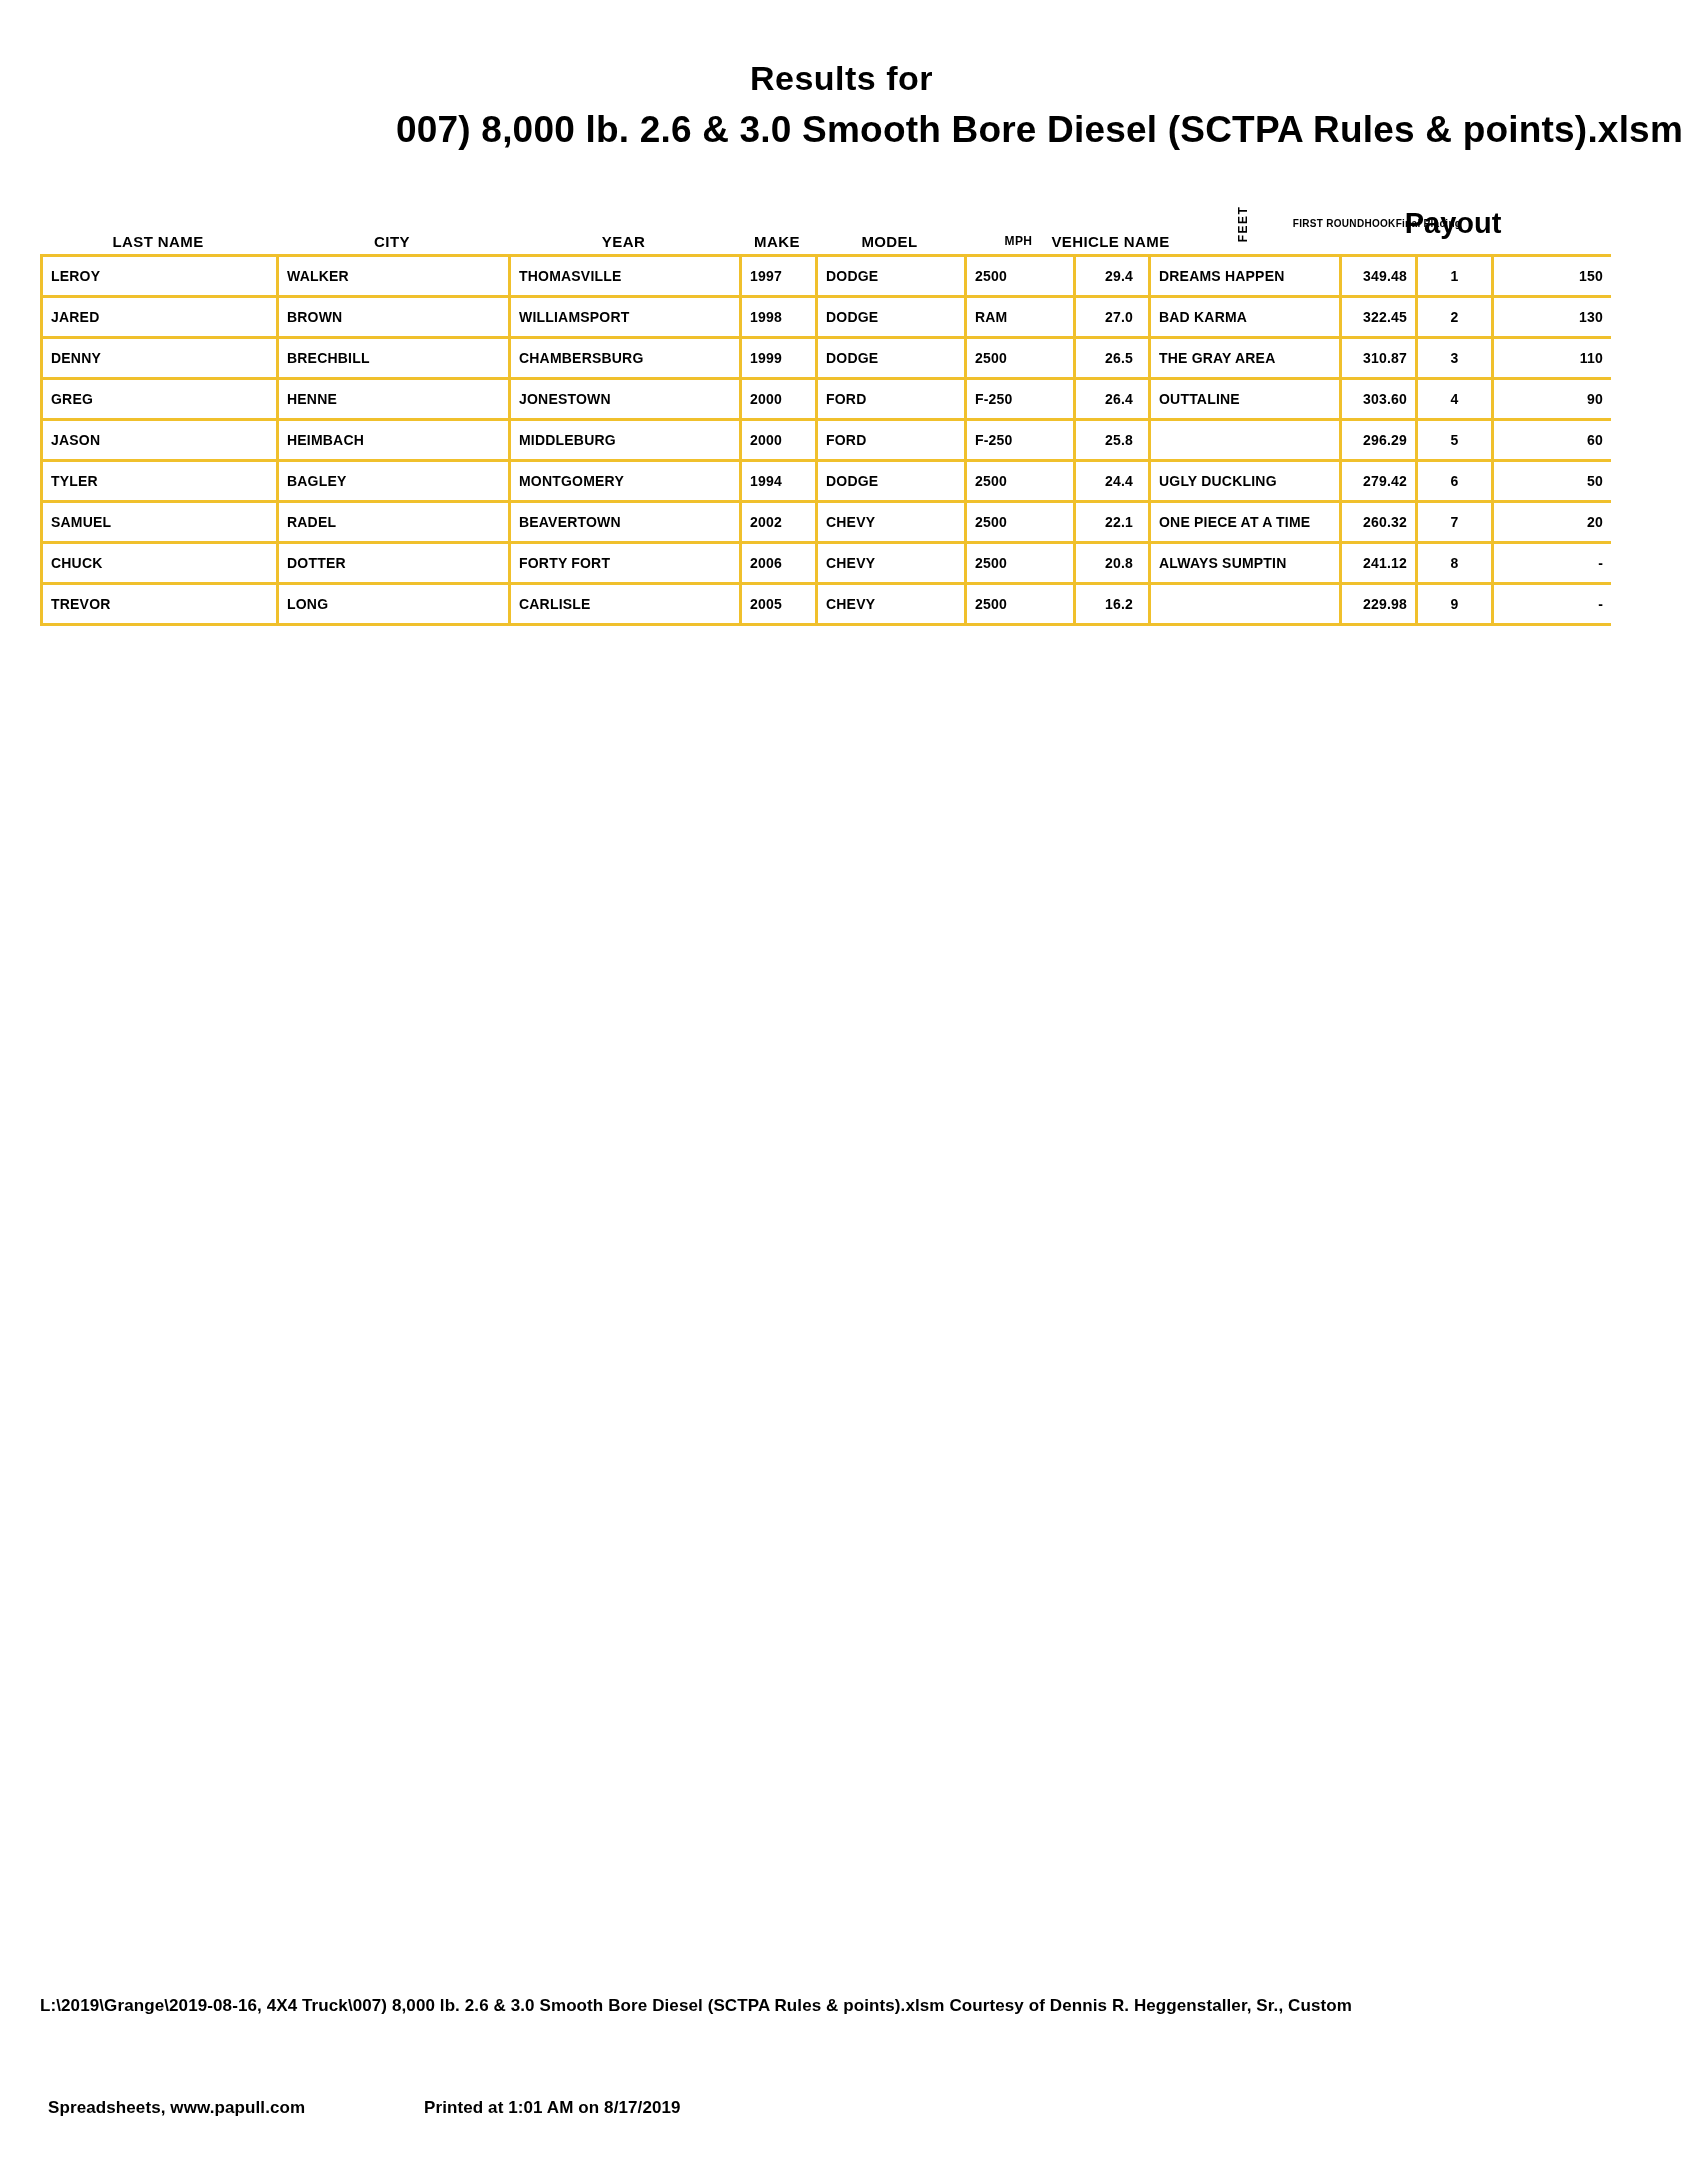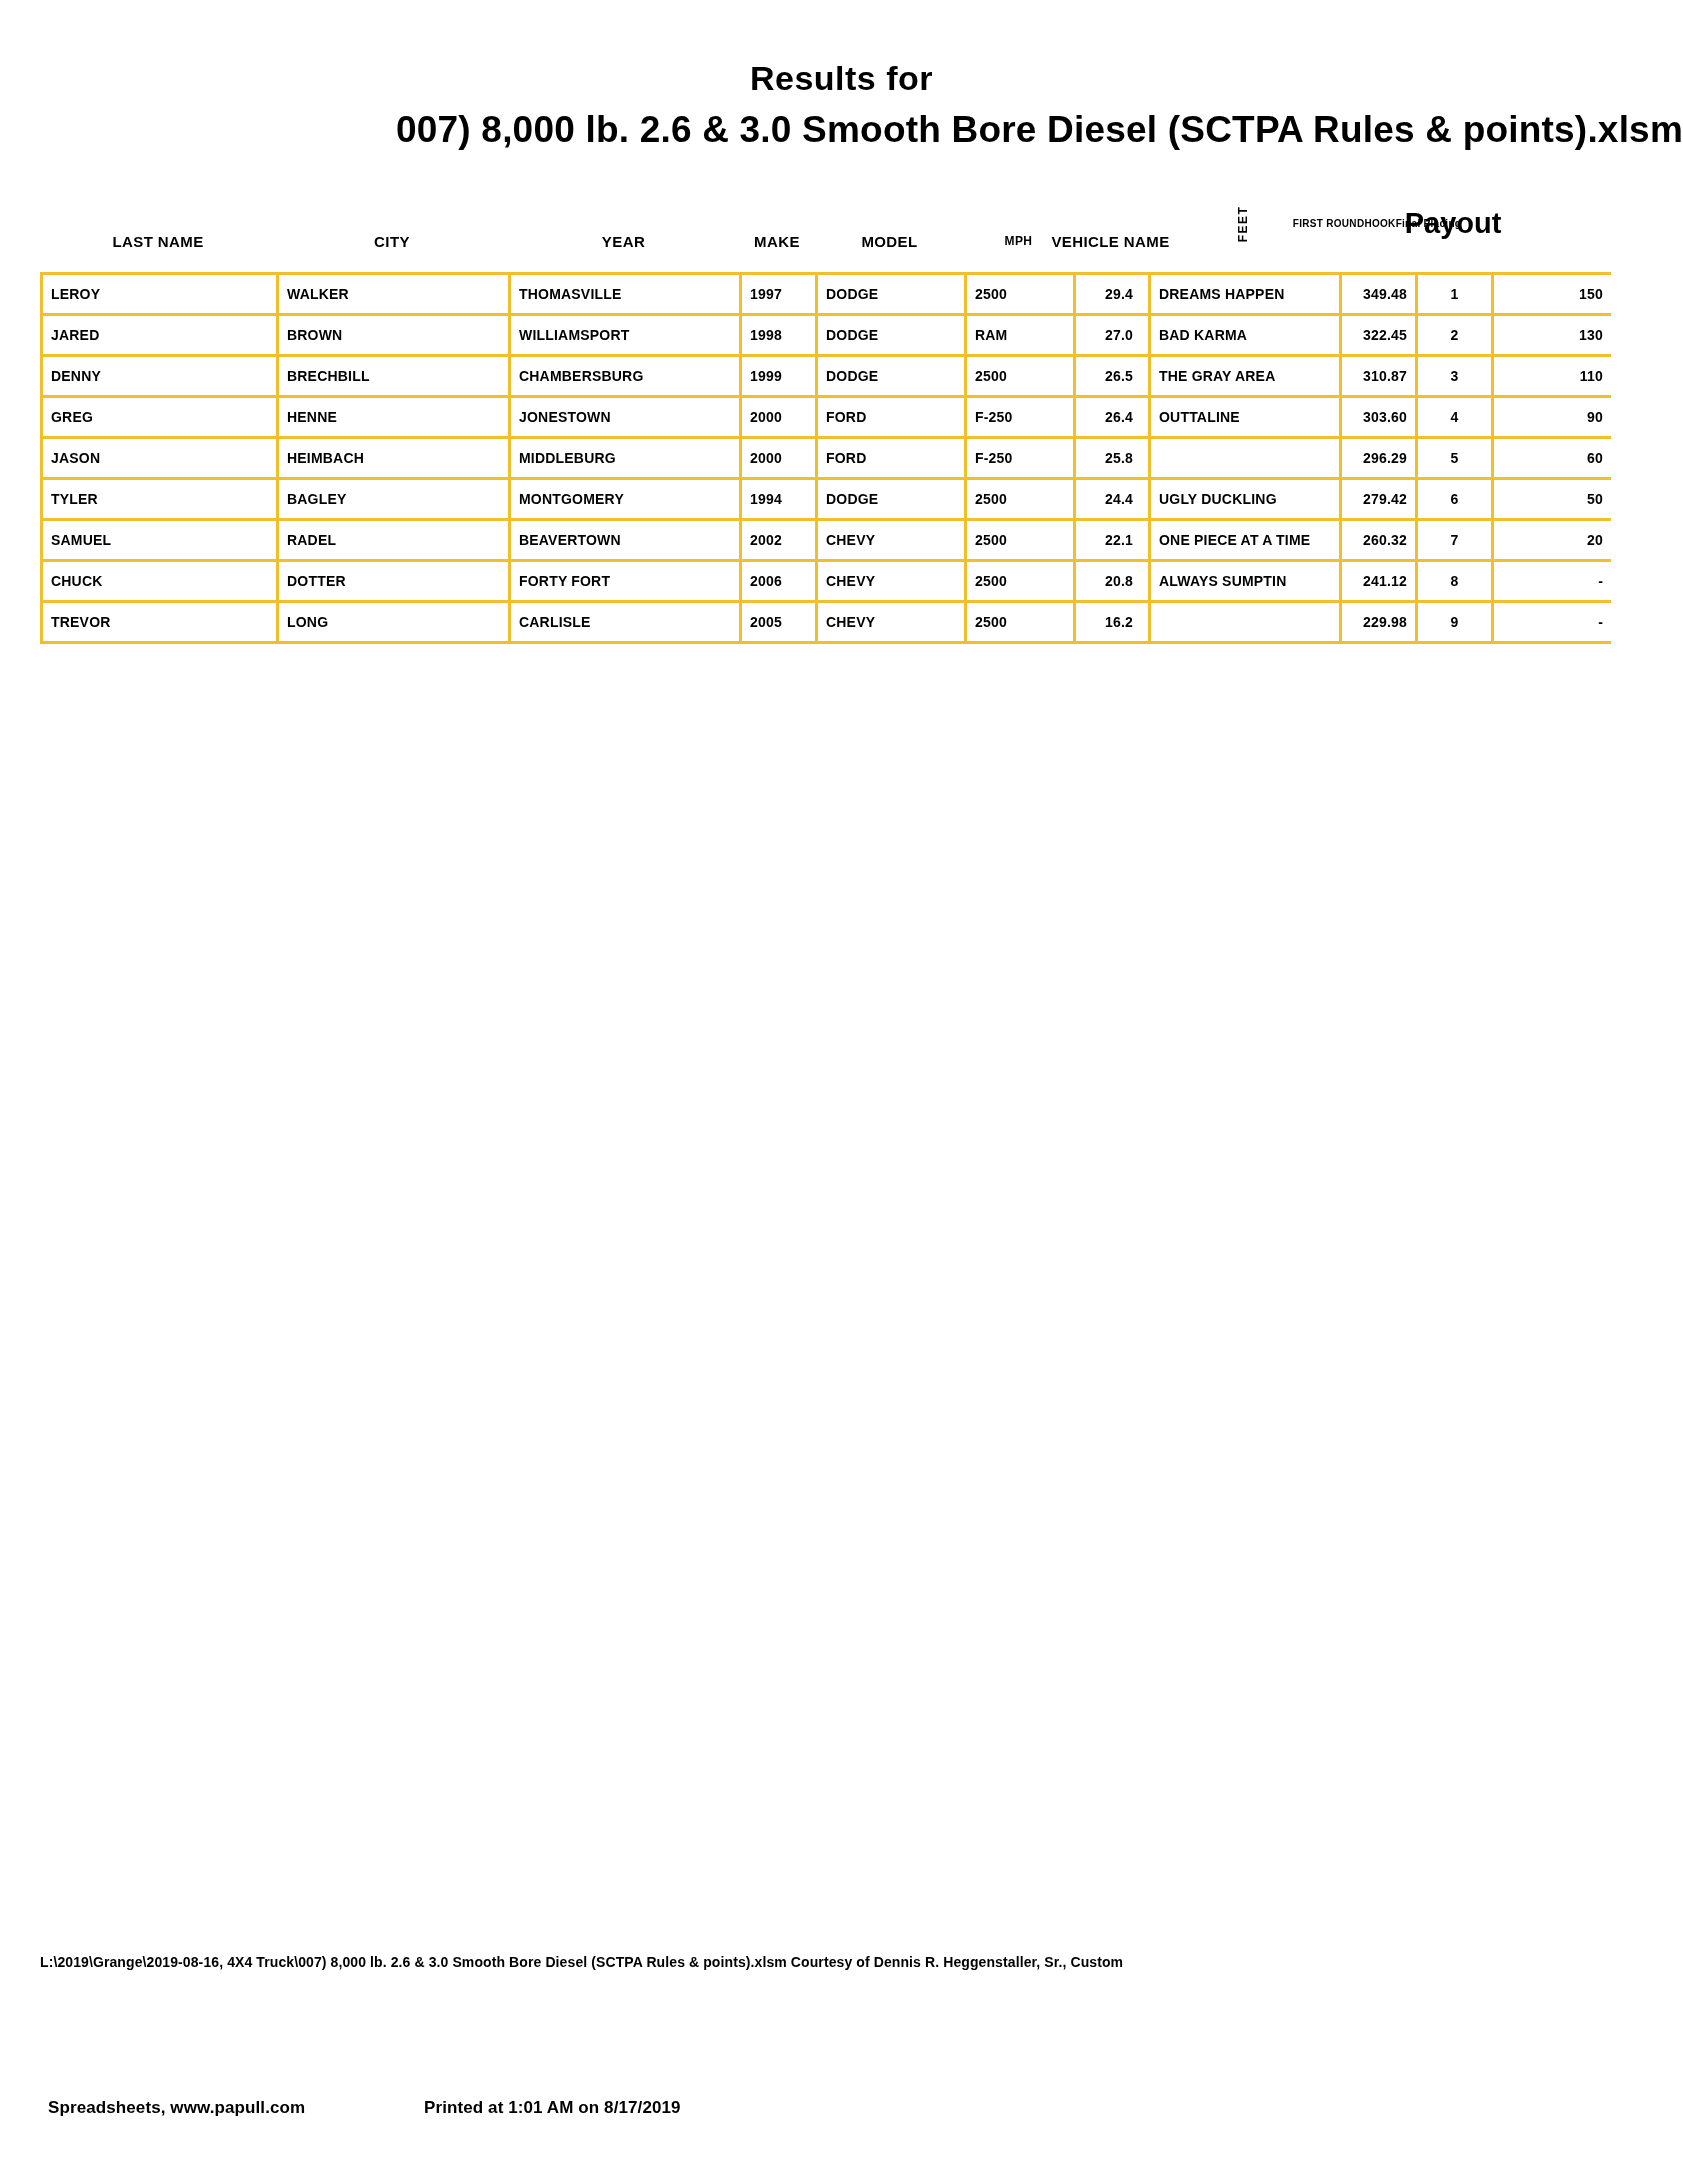--- a/index.html
+++ b/index.html
@@ -38,41 +38,41 @@
   .h-feet span {
     display: inline-block; transform: rotate(-90deg);
     font-size: 12px; letter-spacing: 1.5px;
   }
   .h-hook {
     align-items: center; justify-content: center;
     font-size: 10px; line-height: 1.5; letter-spacing: 0.3px; padding-bottom: 0;
   }
   .h-payout { font-size: 29px; align-items: center; padding-bottom: 0; letter-spacing: 0; }
   .table {
-    position: absolute; left: 40px; top: 272px;
+    position: absolute; left: 40px; top: 254px;
     border-top: 3px solid var(--grid-color, #F0C02C);
   }
   .t-row {
     height: 41px;
     border-bottom: 3px solid var(--grid-color, #F0C02C);
   }
   .cell {
     border-left: 3px solid var(--grid-color, #F0C02C);
     display: flex; align-items: center;
     font-size: 14px; letter-spacing: 0.2px;
     padding: 0 8px; white-space: nowrap; overflow: hidden;
     background: #fff;
   }
   .c-left  { justify-content: flex-start; }
   .c-right { justify-content: flex-end; }
   .c-center{ justify-content: center; padding: 0; }
   .c-mph   { padding-right: 15px; }
   .footer-line1 {
-    position: absolute; left: 40px; top: 1954px;
-    font-size: 14px; white-space: nowrap; letter-spacing: 0.1px;
+    position: absolute; left: 40px; top: 1996px;
+    font-size: 17px; white-space: nowrap; letter-spacing: 0.1px;
   }
   .footer-line2 {
     position: absolute; left: 48px; top: 2098px; width: 1604px;
     font-size: 17px; white-space: nowrap; letter-spacing: 0.1px;
   }
   .footer-line2 .right { position: absolute; left: 376px; top: 0; }
 </style>
 </head>
 <body>
 

